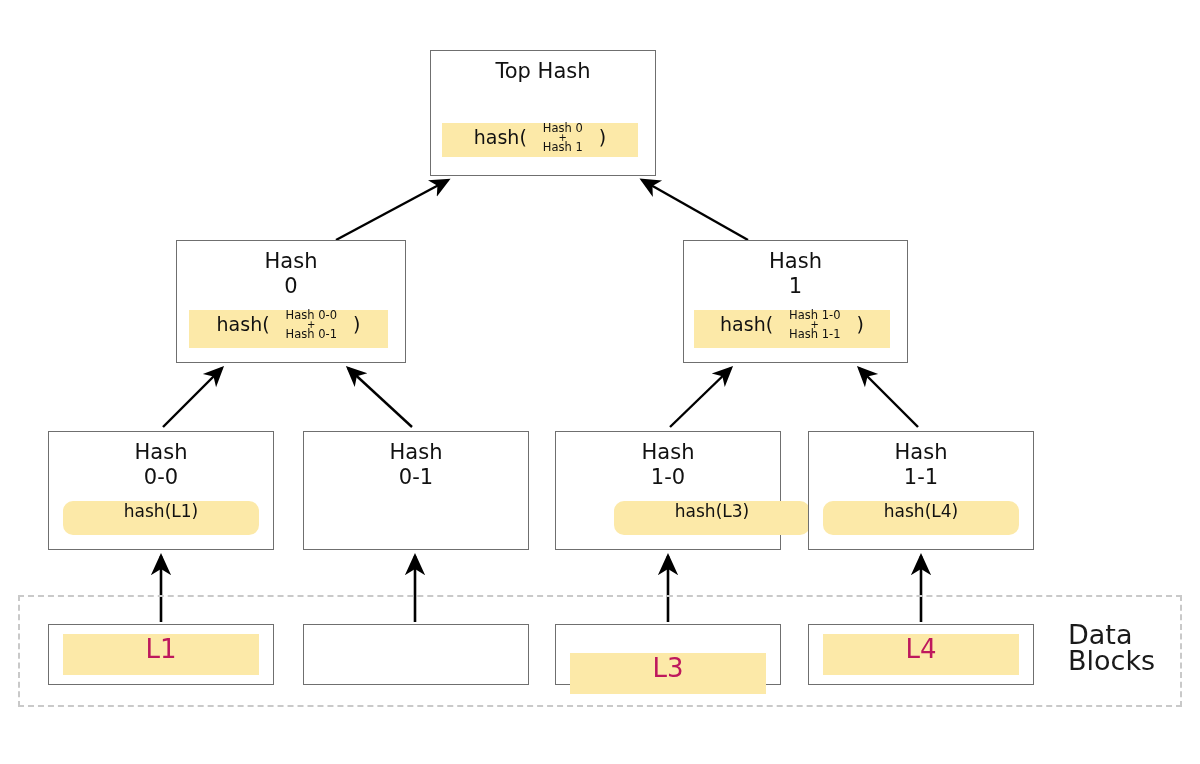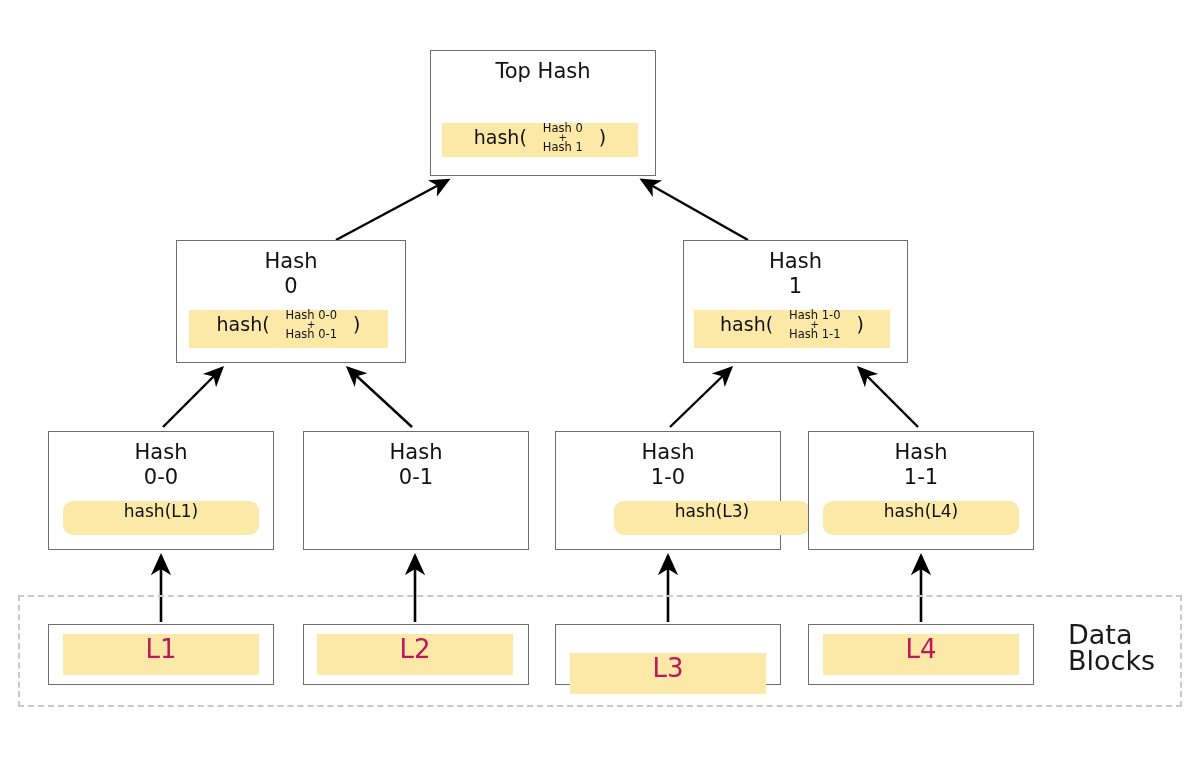--- a/index.html
+++ b/index.html
@@ -255,21 +255,20 @@
   <div class="bar bar-simple" id="bar-h11">hash(L4)</div>
 
   <div class="data-region"></div>
   <div class="data-region-label">Data
 Blocks</div>
 
   <div class="node" id="node-l1"></div>
   <div class="bar leaf-label" id="bar-l1">L1</div>
 
   <div class="node" id="node-l2"></div>
-  <div class="bar leaf-label" id="bar-l2">L2</div>
 
   <div class="node" id="node-l3"></div>
   <div class="bar leaf-label" id="bar-l3">L3</div>
 
   <div class="node" id="node-l4"></div>
   <div class="bar leaf-label" id="bar-l4">L4</div>
 
 </div>
 
 </body></html>

